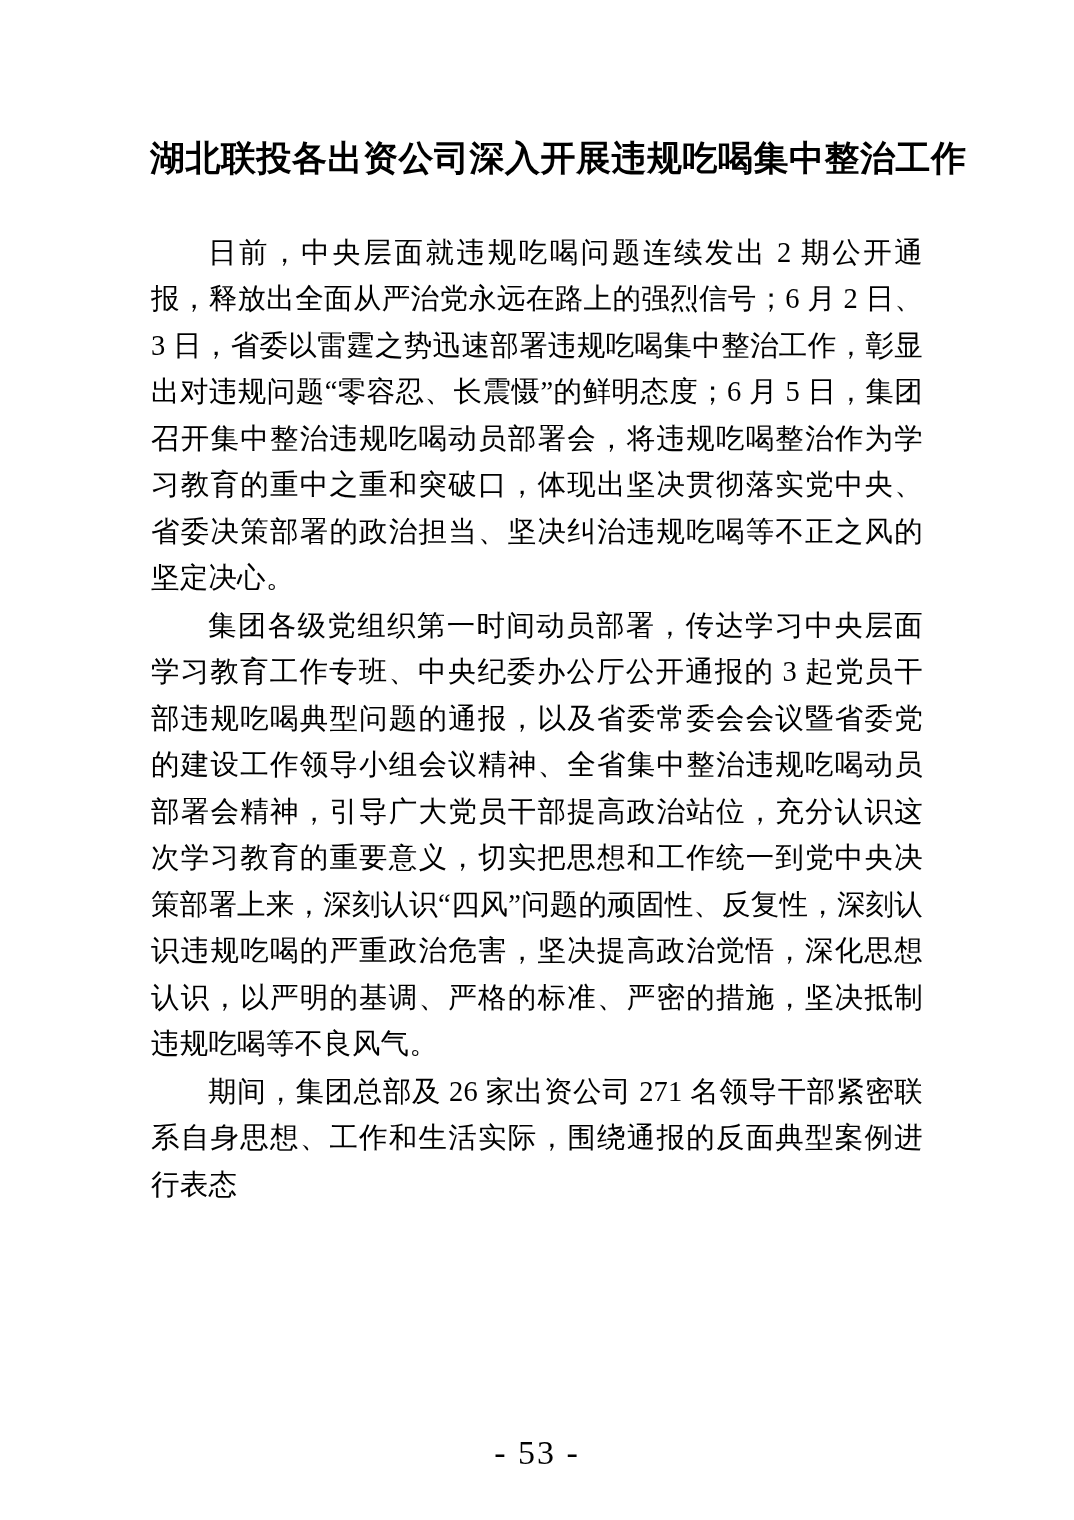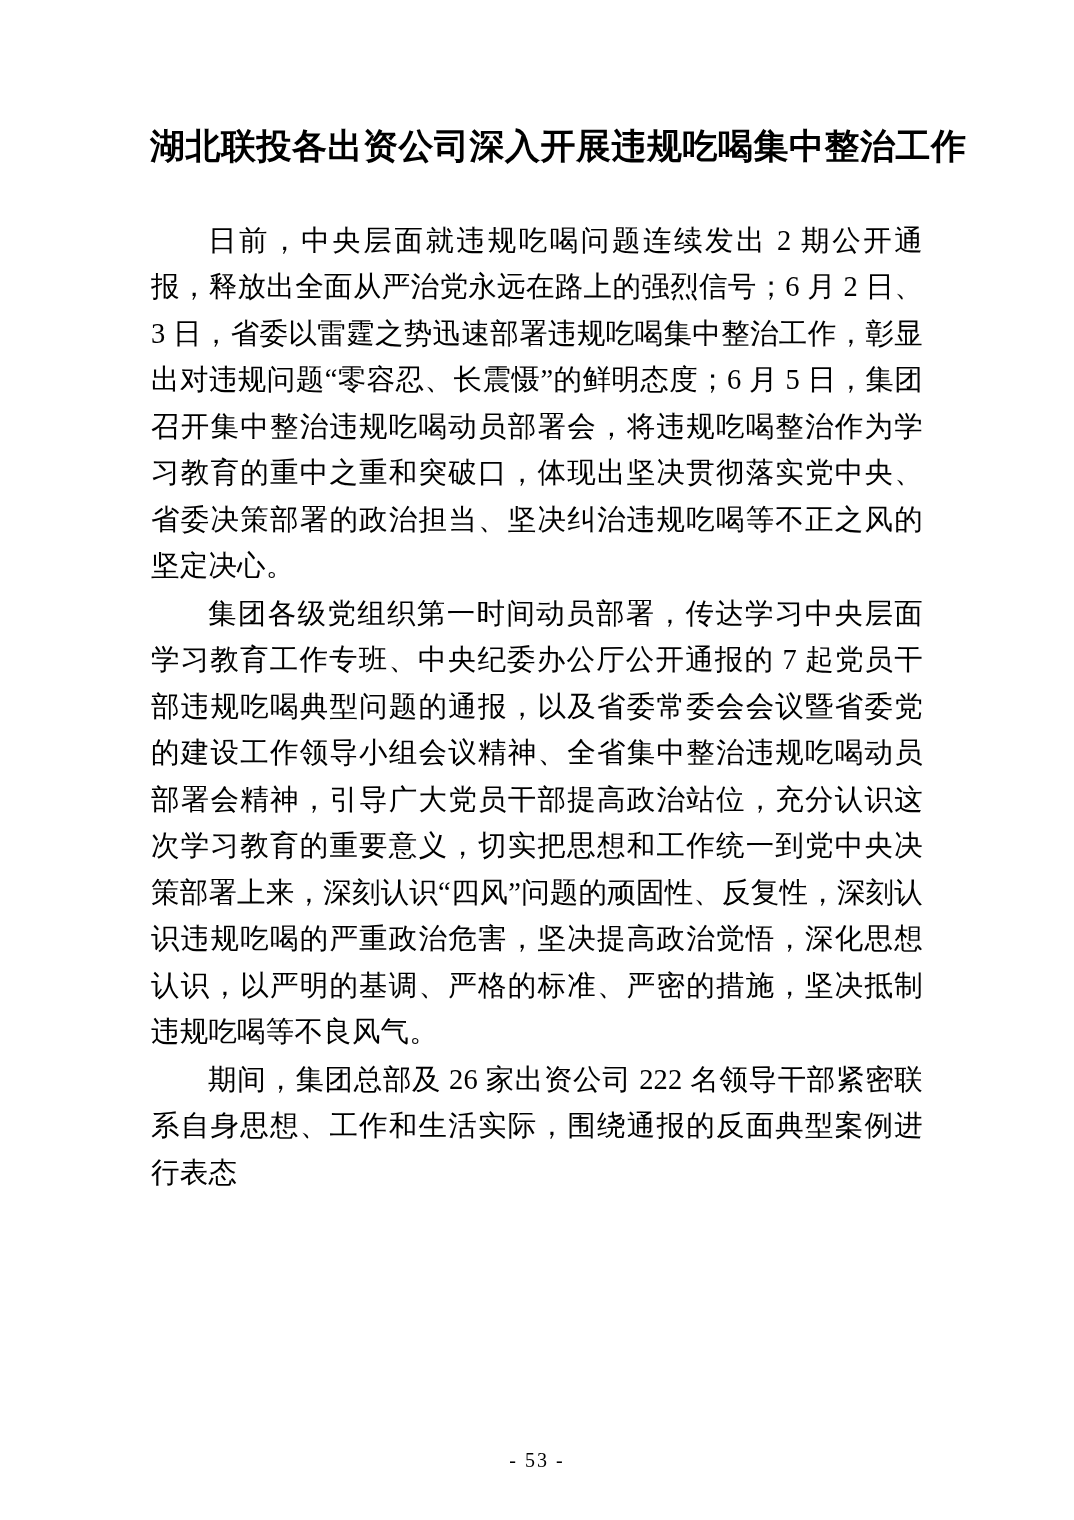--- a/index.html
+++ b/index.html
@@ -22,52 +22,52 @@
     padding: 120px 150px 0 150px;
     position: relative;
   }
   .doc-title {
     font-family: "Liberation Serif", "DejaVu Serif", serif;
     font-weight: bold;
     font-size: 35px;
     line-height: 1.3;
     text-align: center;
     letter-spacing: 0.5px;
-    margin: 4px 0 48px 0;
+    margin: 16px 0 48px 0;
     white-space: nowrap;
   }
   .body-text {
     font-size: 28.5px;
     line-height: 46.5px;
     text-align: justify;
     text-justify: inter-ideograph;
     letter-spacing: 0.2px;
   }
   .body-text p {
     margin: 1px;
     text-indent: 2em;
   }
   .page-number {
     position: absolute;
     left: 0;
     right: 0;
     bottom: 48px;
     text-align: center;
-    font-size: 20px;
+    font-size: 34px;
     letter-spacing: 2px;
   }
 </style>
 </head>
 <body>
 
 <div class="page">
 
   <h1 class="doc-title">湖北联投各出资公司深入开展违规吃喝集中整治工作</h1>
 
   <div class="body-text">
     <p>日前，中央层面就违规吃喝问题连续发出 2 期公开通报，释放出全面从严治党永远在路上的强烈信号；6 月 2 日、3 日，省委以雷霆之势迅速部署违规吃喝集中整治工作，彰显出对违规问题“零容忍、长震慑”的鲜明态度；6 月 5 日，集团召开集中整治违规吃喝动员部署会，将违规吃喝整治作为学习教育的重中之重和突破口，体现出坚决贯彻落实党中央、省委决策部署的政治担当、坚决纠治违规吃喝等不正之风的坚定决心。</p>
-    <p>集团各级党组织第一时间动员部署，传达学习中央层面学习教育工作专班、中央纪委办公厅公开通报的 7 起党员干部违规吃喝典型问题的通报，以及省委常委会会议暨省委党的建设工作领导小组会议精神、全省集中整治违规吃喝动员部署会精神，引导广大党员干部提高政治站位，充分认识这次学习教育的重要意义，切实把思想和工作统一到党中央决策部署上来，深刻认识“四风”问题的顽固性、反复性，深刻认识违规吃喝的严重政治危害，坚决提高政治觉悟，深化思想认识，以严明的基调、严格的标准、严密的措施，坚决抵制违规吃喝等不良风气。</p>
-    <p>期间，集团总部及 26 家出资公司 222 名领导干部紧密联系自身思想、工作和生活实际，围绕通报的反面典型案例进行表态</p>
+    <p>集团各级党组织第一时间动员部署，传达学习中央层面学习教育工作专班、中央纪委办公厅公开通报的 3 起党员干部违规吃喝典型问题的通报，以及省委常委会会议暨省委党的建设工作领导小组会议精神、全省集中整治违规吃喝动员部署会精神，引导广大党员干部提高政治站位，充分认识这次学习教育的重要意义，切实把思想和工作统一到党中央决策部署上来，深刻认识“四风”问题的顽固性、反复性，深刻认识违规吃喝的严重政治危害，坚决提高政治觉悟，深化思想认识，以严明的基调、严格的标准、严密的措施，坚决抵制违规吃喝等不良风气。</p>
+    <p>期间，集团总部及 26 家出资公司 271 名领导干部紧密联系自身思想、工作和生活实际，围绕通报的反面典型案例进行表态</p>
   </div>
 
   <div class="page-number">- 53 -</div>
 
 </div>
 
 </body></html>

